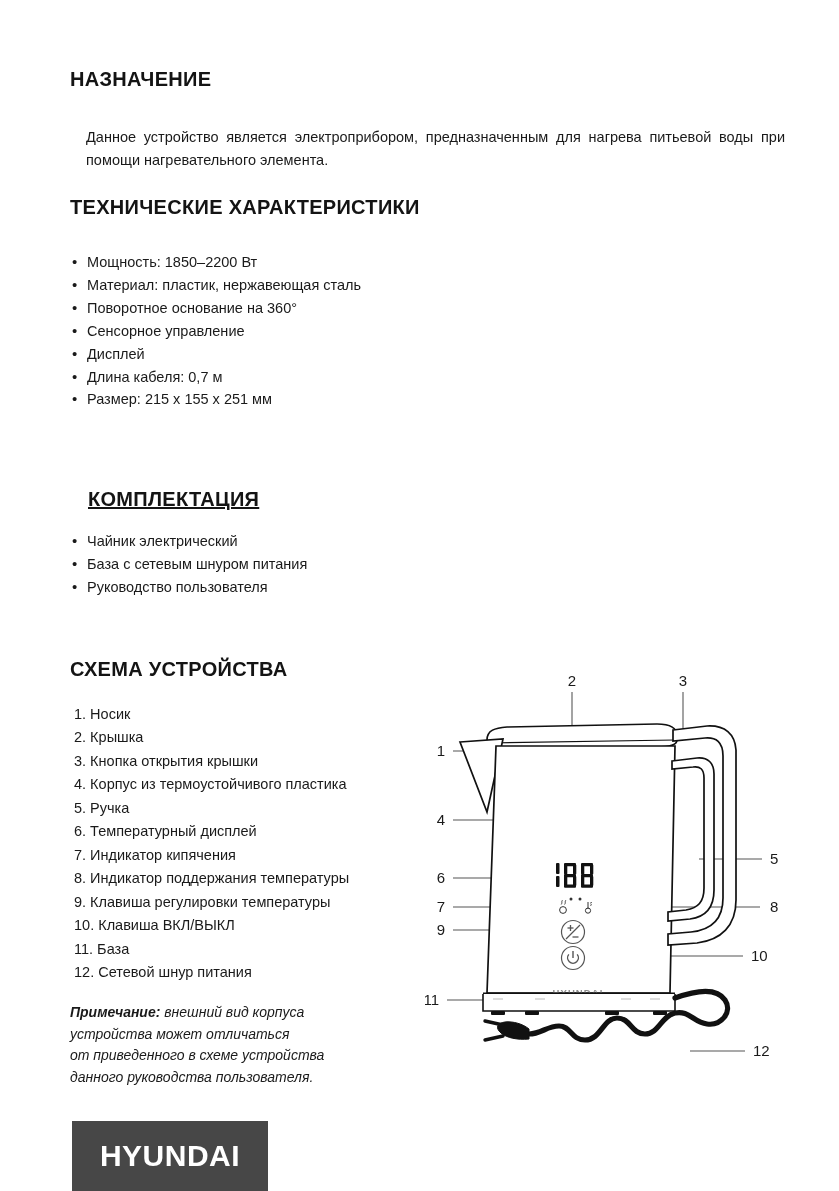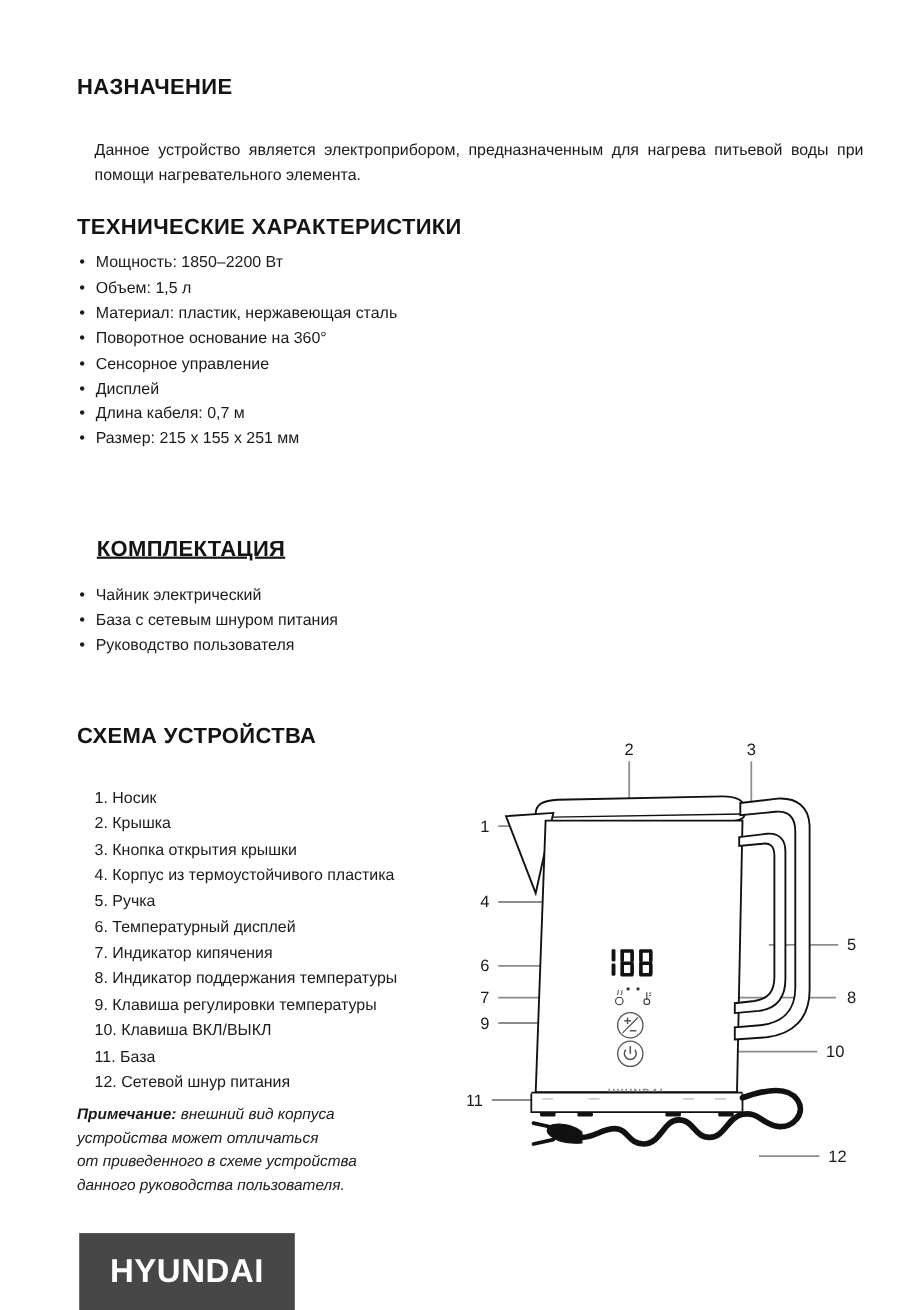--- a/index.html
+++ b/index.html
@@ -43,38 +43,38 @@
   }
   ul.bullets li::before {
     content: "•";
     position: absolute;
     left: 2px;
     top: -1px;
     font-size: 15px;
   }
   ol.numbered {
     list-style: none;
-    margin: 12px;
+    margin: 0;
     padding: 0;
   }
   ol.numbered li {
     font-size: 14.5px;
     line-height: 1.62;
     color: #1a1a1a;
     white-space: nowrap;
   }
 
   
   .abs { position: absolute; }
 
   #sec-purpose-title { left: 70px; top: 68px; }
   #purpose-text { left: 70px; top: 110px; width: 699px; }
 
   #sec-specs-title { left: 70px; top: 196px; }
-  #specs-list { left: 70px; top: 228px; width: 460px; }
+  #specs-list { left: 70px; top: 251px; width: 460px; }
 
   #sec-kit-title { left: 88px; top: 488px; text-decoration: underline; }
   #kit-list { left: 70px; top: 530px; width: 400px; }
 
   #sec-scheme-title { left: 70px; top: 658px; }
   #scheme-list { left: 74px; top: 703px; width: 360px; }
 
   #note-block {
     left: 70px; top: 1002px; width: 340px;
     font-size: 14px; line-height: 1.55;
@@ -111,21 +111,20 @@
 <div class="page">
 
   <h2 class="section-title abs" id="sec-purpose-title">НАЗНАЧЕНИЕ</h2>
 
   <p class="body-par abs" id="purpose-text">Данное устройство является электроприбором, предназначенным для нагрева питьевой воды при помощи нагревательного элемента.</p>
 
   <h2 class="section-title abs" id="sec-specs-title">ТЕХНИЧЕСКИЕ ХАРАКТЕРИСТИКИ</h2>
 
   <ul class="bullets abs" id="specs-list">
     <li>Мощность: 1850–2200 Вт</li>
-    <li>Объем: 1,5 л</li>
     <li>Материал: пластик, нержавеющая сталь</li>
     <li>Поворотное основание на 360°</li>
     <li>Сенсорное управление</li>
     <li>Дисплей</li>
     <li>Длина кабеля: 0,7 м</li>
     <li>Размер: 215 x 155 x 251 мм</li>
   </ul>
 
   <h2 class="section-title abs" id="sec-kit-title">КОМПЛЕКТАЦИЯ</h2>
 

